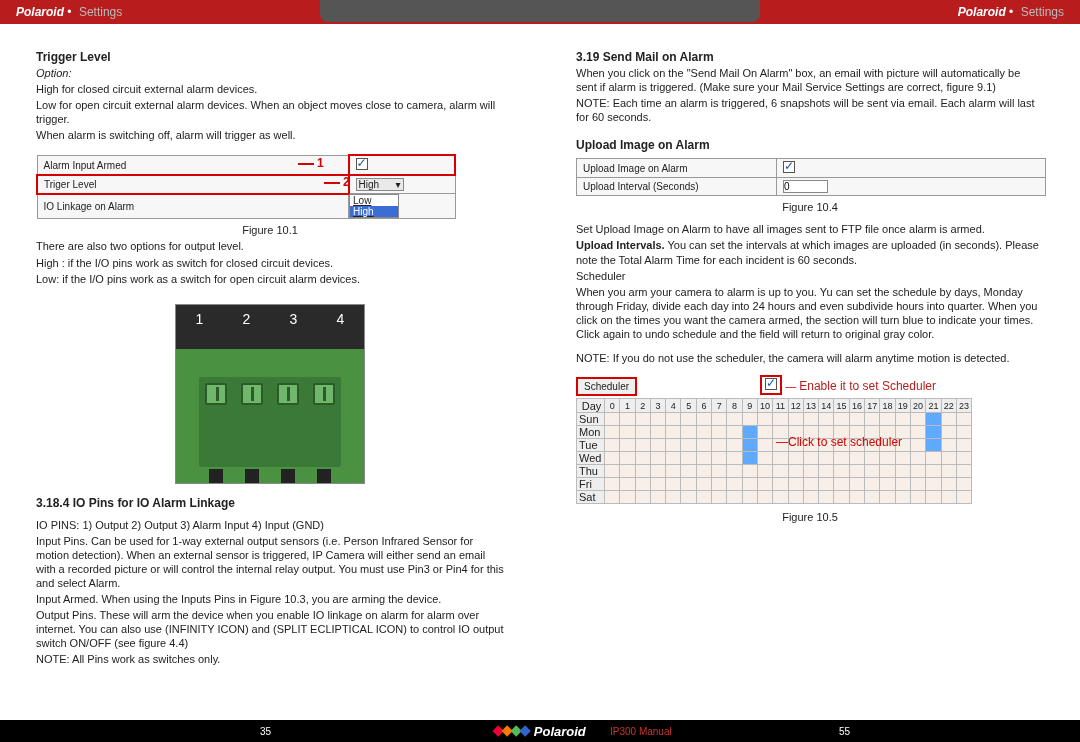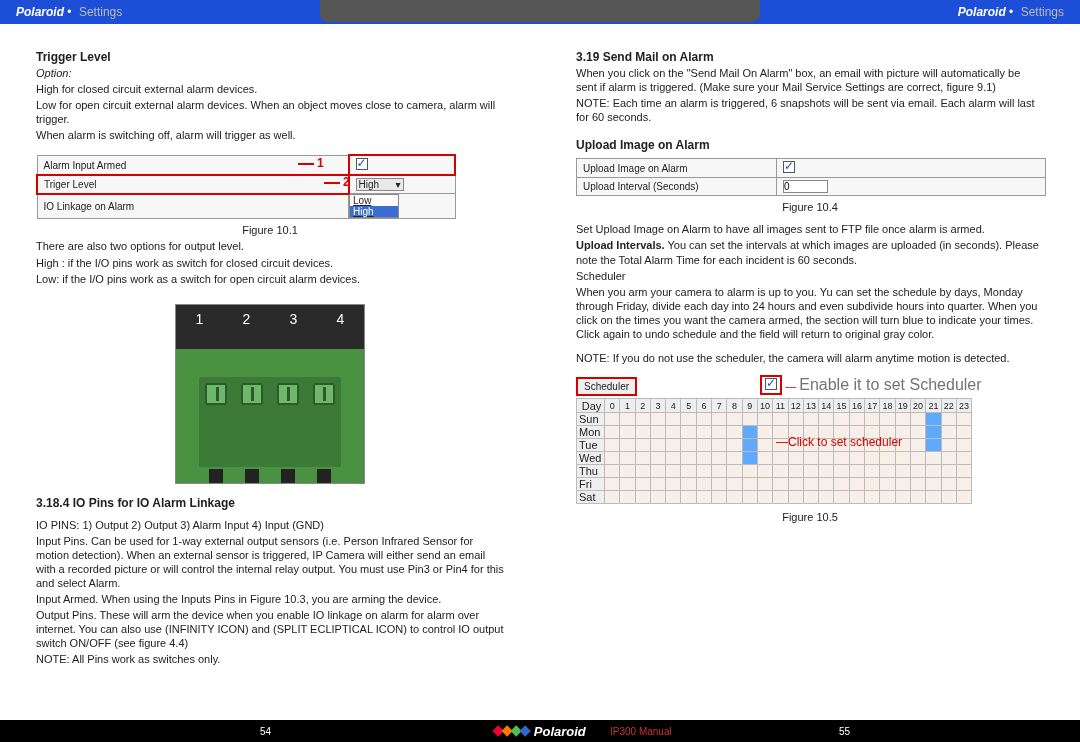--- a/index.html
+++ b/index.html
@@ -10,21 +10,21 @@
     background: #fff;
     width: 1080px;
     height: 742px;
     overflow: hidden;
   }
   .top-bar {
     display: flex;
     justify-content: space-between;
     align-items: center;
     height: 24px;
-    background: #1d4ed8;
+    background: #b91c1c;
     color: #fff;
     padding: 0 16px;
     font-size: 12px;
   }
   .top-bar .brand { font-weight: bold; font-style: italic; }
   .top-bar .section { color: #bbb; margin-left: 4px; }
   .top-bar .notch {
     position: absolute;
     left: 50%;
     top: 0;
@@ -96,21 +96,21 @@
   
   .fig104 { width: 470px; margin:6px 0 2px 0; border-collapse:collapse; font-size:10px;}
   .fig104 td { border:1px solid #999; padding:2px 6px; background:#f7f7f7; height:17px;}
   .fig104 td.lbl{width:200px;}
   .fig104 input{border:1px solid #888;font-size:10px;width:45px;}
 
   
   .sched-wrap{position:relative;margin-top:10px;}
   .sched-top{border:1px solid #999;background:#efefef;padding:2px 6px;display:inline-block;font-size:10px;}
   .sched-chk-box{display:inline-block;border:2px solid #d60000;padding:1px 3px;margin-left:120px;}
-  .sched-lbl{color:#737373;font-size:16px;}
+  .sched-lbl{color:#b91c1c;font-size:12px;}
   .sched-table{border-collapse:collapse;font-size:9px;margin-top:2px;}
   .sched-table td{border:1px solid #bbb;width:15.3px;height:13px;background:#f8f0e8;}
   .sched-table td.head{background:#eee;height:14px;text-align:center;}
   .sched-table td.rowlbl{width:28px;background:#eee;font-size:11px;padding-left:2px;}
   .sched-table td.blue{background:#5fa9ff;}
   .sched-note{position:absolute;color:#d60000;font-size:12px;}
 
   .bottom-bar {
     height: 22px;
     background: #000;
@@ -473,20 +473,20 @@
             </tr>
           </tbody>
         </table>
       <div class="sched-note" style="top:60px;left:200px;">—<span>Click to set scheduler</span></div>
     </div>
     <p class="fig-cap" style="margin-top:6px">Figure 10.5</p>
   </div>
 </div>
 
 <div class="bottom-bar">
-  <span class="pg-left">54</span>
+  <span class="pg-left">35</span>
   <span class="logo">
     <span class="sq" style="background:#e03;"></span><span class="sq" style="background:#f70;"></span><span class="sq" style="background:#5b5;"></span><span class="sq" style="background:#36c;"></span>
     <span>Polaroid</span>
   </span>
   <span class="man">IP300 Manual</span>
   <span class="pg-right">55</span>
 </div>
 
 </body></html>

